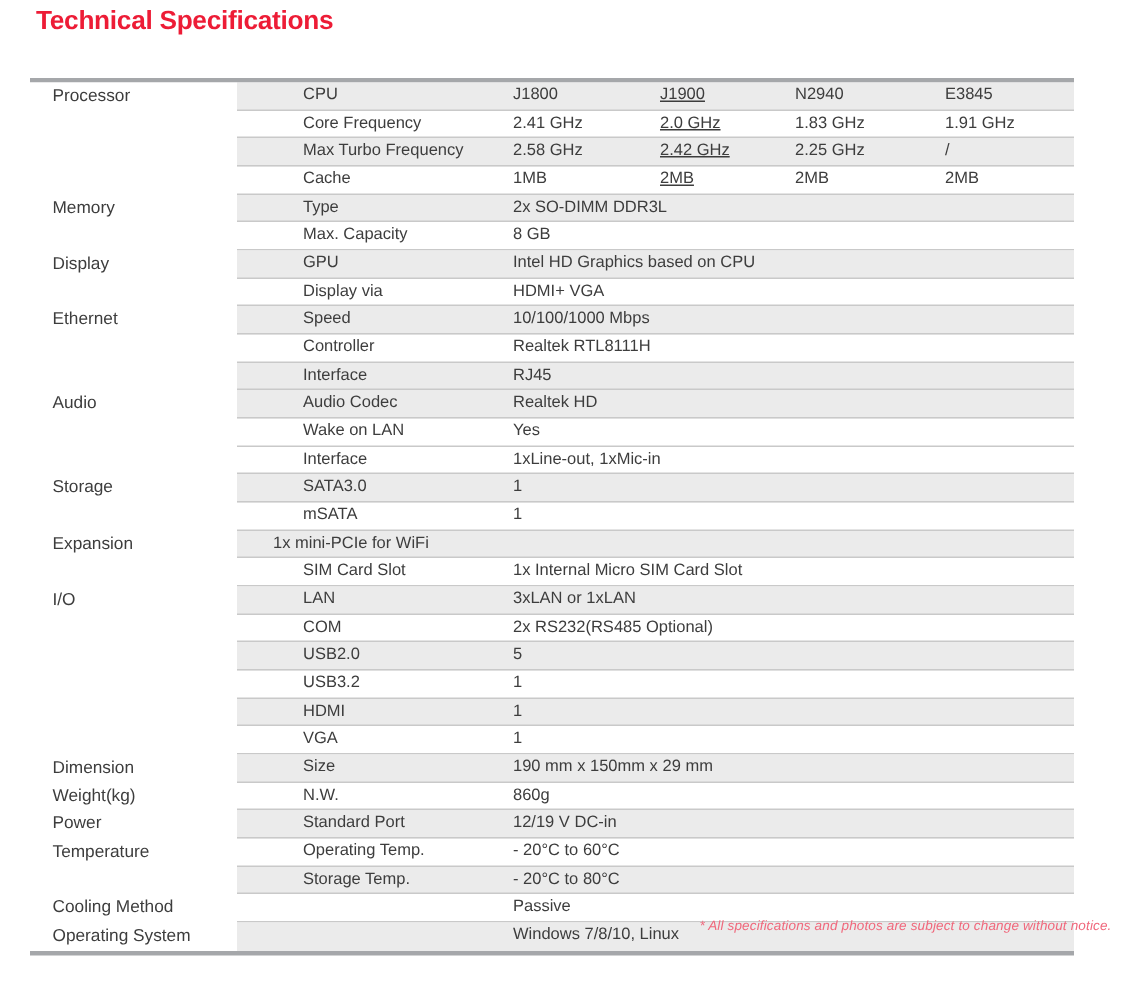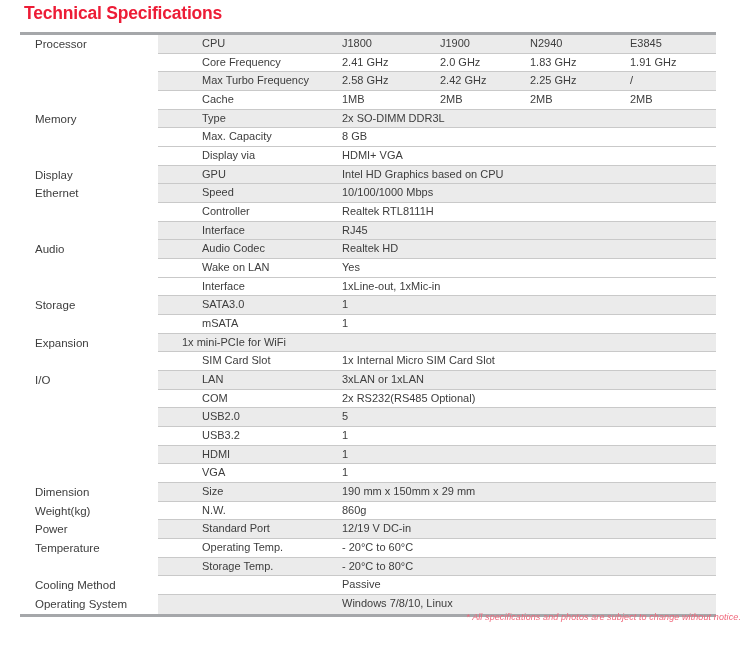--- a/index.html
+++ b/index.html
@@ -13,21 +13,21 @@
   *{margin:0;padding:0;box-sizing:border-box;}
   html,body{width:749px;height:660px;background:#ffffff;overflow:hidden;
     font-family:"Liberation Sans","DejaVu Sans",sans-serif;}
   .page{position:relative;width:749px;height:660px;background:#fff;border-radius:10px;}
   .title{
     position:absolute;left:24px;top:3px;
     font-size:17.5px;font-weight:700;letter-spacing:-0.2px;
     color:var(--accent);
   }
   .spec-table{
-    position:absolute;left:20px;top:32px;width:696px;
+    position:absolute;left:20px;top:52px;width:696px;
     border-top:3px solid var(--table_border);
     border-bottom:3px solid var(--table_border);
   }
   .row{display:flex;height:18.68px;}
   .cat{
     width:138px;padding-left:15px;
     font-size:11.5px;color:var(--text);
     line-height:18.68px;white-space:nowrap;
     background:#fff;
   }
@@ -36,21 +36,21 @@
     border-bottom:1px solid var(--row_border);
     line-height:17.6px;font-size:11px;color:var(--text);
     white-space:nowrap;
     padding-left:24px;
   }
   .row.shaded .content{background:var(--row_shade);}
   .row:last-child .content{border-bottom:none;}
   .name{width:160px;padding-left:20px;}
   .val{overflow:visible;}
   .val.c0{width:98px;}
-  .val.c1{width:90px;}
+  .val.c1{width:90px;text-decoration:underline;}
   .val.c2{width:100px;}
   .val.c3{flex:1;}
   .val.span{flex:1;}
   .footnote{
     position:absolute;right:8px;top:612px;
     font-size:9px;color:var(--footnote);
     letter-spacing:0.1px;
     font-style:italic;
   }
 </style>
@@ -107,32 +107,32 @@
           <div class="val span">2x SO-DIMM DDR3L</div>
         </div>
       </div>
       <div class="row">
         <div class="cat"></div>
         <div class="content">
           <div class="name">Max. Capacity</div>
           <div class="val span">8 GB</div>
         </div>
       </div>
+      <div class="row shaded">
+        <div class="cat">Display</div>
+        <div class="content">
+          <div class="name">GPU</div>
+          <div class="val span">Intel HD Graphics based on CPU</div>
+        </div>
+      </div>
       <div class="row">
         <div class="cat"></div>
         <div class="content">
           <div class="name">Display via</div>
           <div class="val span">HDMI+ VGA</div>
-        </div>
-      </div>
-      <div class="row shaded">
-        <div class="cat">Display</div>
-        <div class="content">
-          <div class="name">GPU</div>
-          <div class="val span">Intel HD Graphics based on CPU</div>
         </div>
       </div>
       <div class="row shaded">
         <div class="cat">Ethernet</div>
         <div class="content">
           <div class="name">Speed</div>
           <div class="val span">10/100/1000 Mbps</div>
         </div>
       </div>
       <div class="row">

